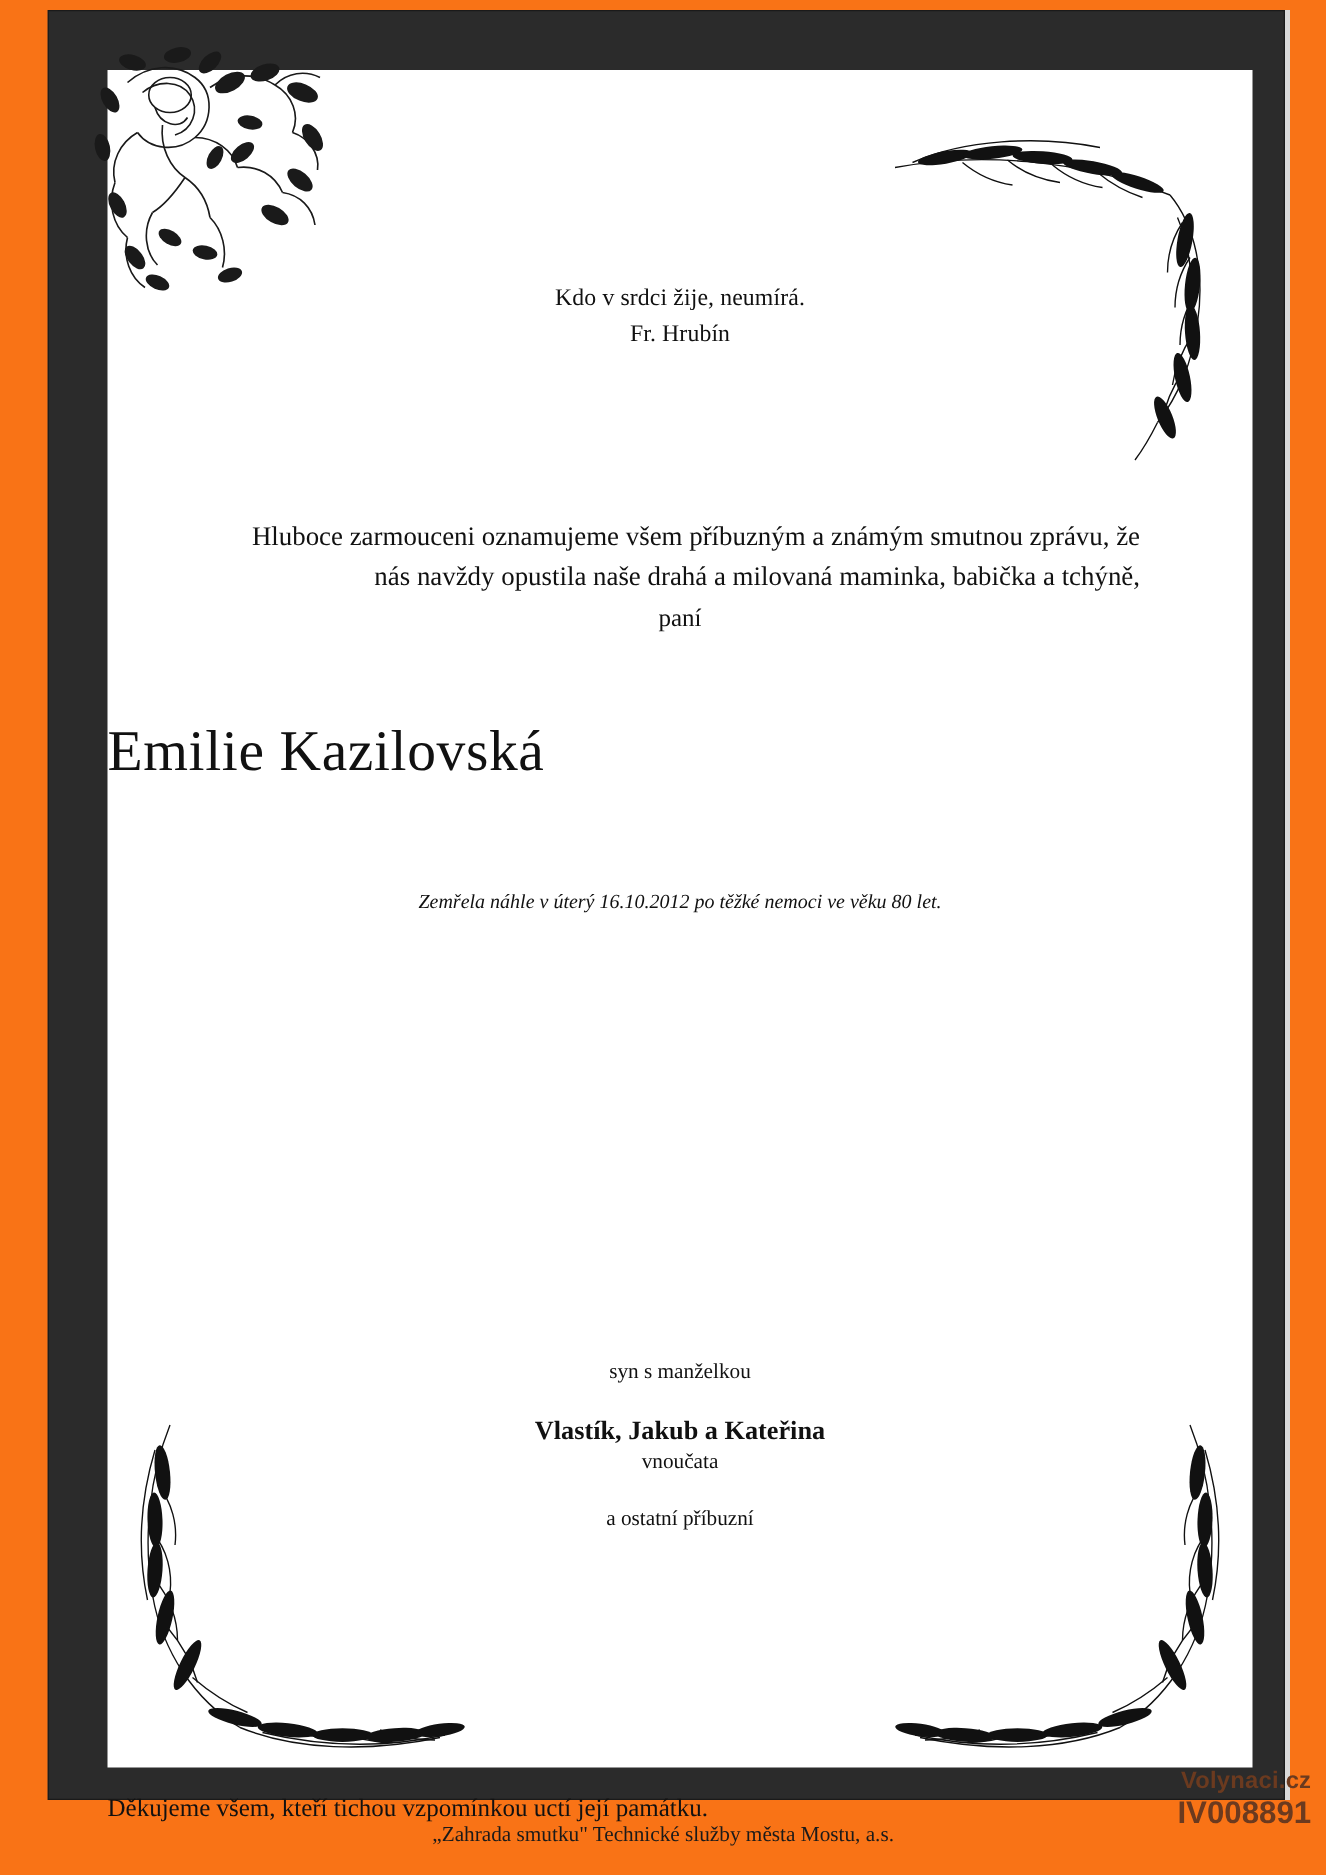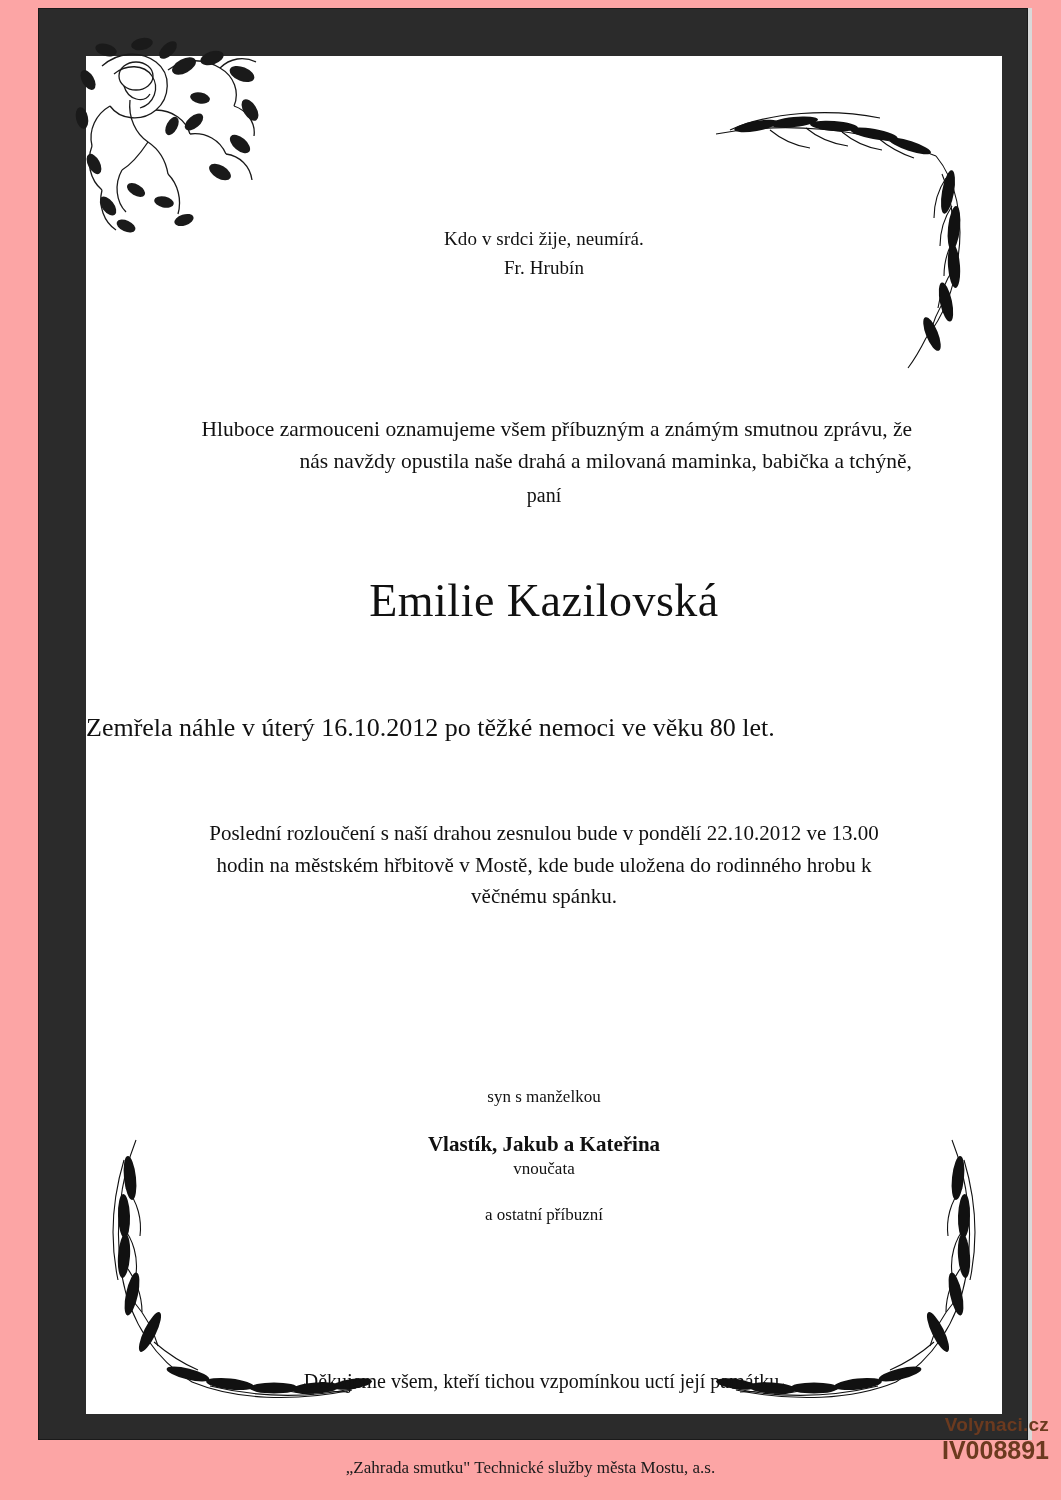--- a/index.html
+++ b/index.html
@@ -8,21 +8,21 @@
     background: #ffffff;
   }
   body {
     font-family: "Liberation Serif", serif;
     color: #111111;
   }
   #page {
     position: relative;
     width: 1061px;
     height: 1500px;
-    background: #fca5a5;
+    background: #f97316;
     overflow: hidden;
   }
   
   .card {
     position: absolute;
     left: 38px;
     top: 8px;
     width: 990px;
     height: 1432px;
     background: #2b2b2b;
@@ -83,32 +83,34 @@
     width: 100%;
     text-align: center;
     font-size: 20px;
   }
 
   .name {
     position: absolute;
     top: 518px;
     left: 0;
     width: 100%;
-    text-align: center;
+    text-align: left;
     font-size: 46px;
     letter-spacing: .5px;
     font-family: Liberation Serif, serif;
   }
 
   .death {
     position: absolute;
     top: 657px;
     left: 0;
     width: 100%;
-    font-size: 26px;
+    text-align: center;
+    font-size: 16px;
+    font-style: italic;
   }
 
   .farewell {
     position: absolute;
     top: 762px;
     left: 120px;
     right: 120px;
     text-align: center;
     font-size: 21px;
     line-height: 1.5;
@@ -145,24 +147,23 @@
     margin: 0 0 22px 0;
     line-height: 1.3;
   }
   .sv-other {
     font-size: 17px;
     margin-top: 24px;
   }
 
   .thanks {
     position: absolute;
-    top: 1314px;
-    left: 0;
-    width: 100%;
-    text-align: center;
+    top: 1380px;
+    left: 0;
+    width: 100%;
     font-size: 20px;
   }
 
   .footer {
     position: absolute;
     top: 1458px;
     left: 0;
     width: 100%;
     text-align: center;
     font-size: 17px;
@@ -353,21 +354,20 @@
       </div>
 
       <div class="announce">Hluboce zarmouceni oznamujeme všem příbuzným a známým smutnou zprávu, že nás navždy opustila naše drahá a milovaná maminka, babička a tchýně,</div>
 
       <div class="pani">paní</div>
 
       <div class="name">Emilie Kazilovská</div>
 
       <div class="death">Zemřela náhle v úterý 16.10.2012 po těžké nemoci ve věku 80 let.</div>
 
-      <div class="farewell">Poslední rozloučení s naší drahou zesnulou bude v pondělí 22.10.2012 ve 13.00 hodin na městském hřbitově v Mostě, kde bude uložena do rodinného hrobu k věčnému spánku.</div>
 
 
       <div class="survivors">
         <p class="sv-rel">syn s manželkou</p>
         <p class="sv-name">Vlastík, Jakub a Kateřina</p>
         <p class="sv-rel">vnoučata</p>
         <p class="sv-other">a ostatní příbuzní</p>
       </div>
 
       <div class="thanks">Děkujeme všem, kteří tichou vzpomínkou uctí její památku.</div>

